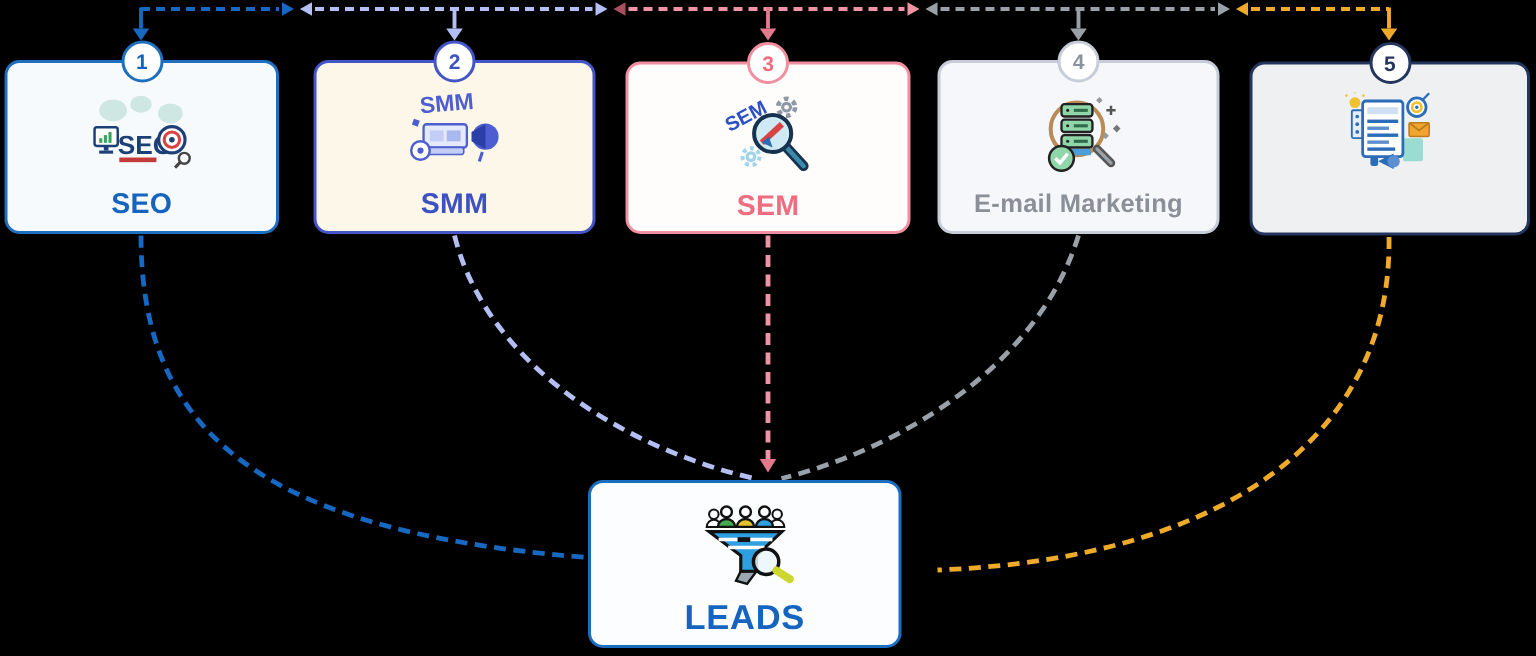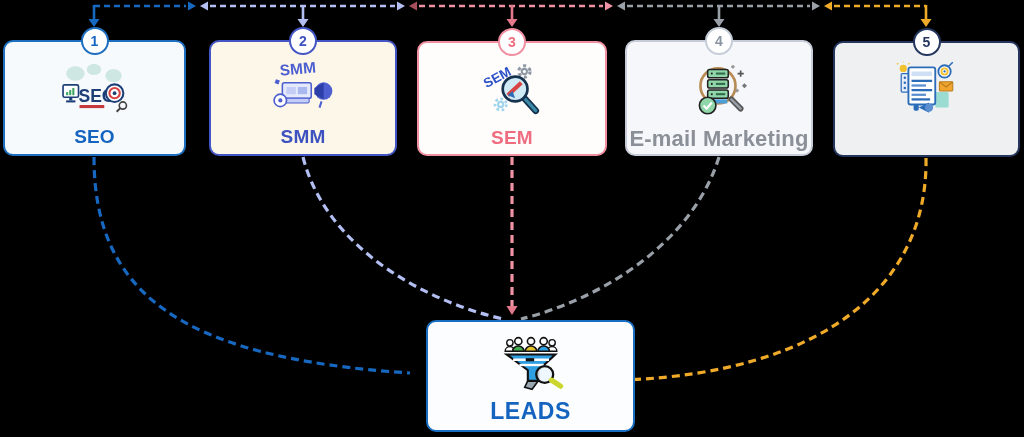--- a/index.html
+++ b/index.html
@@ -8,27 +8,27 @@
   #connectors{position:absolute;left:0;top:0;width:1024px;height:437px;z-index:0;}
   .card{position:absolute;box-sizing:border-box;border:2px solid #888;border-radius:10px;
         background:#fff;z-index:2;display:flex;flex-direction:column;align-items:center;
         justify-content:flex-start;padding-top:17px;}
   .badge{position:absolute;top:-15px;left:50%;transform:translateX(-50%);
          width:28px;height:28px;border-radius:50%;background:#fff;border:2px solid #888;
          display:flex;align-items:center;justify-content:center;
          font-size:14px;font-weight:bold;box-sizing:border-box;}
   .icon{height:58px;display:flex;align-items:center;justify-content:center;}
   .card-label{margin-top:9px;font-weight:bold;font-size:19px;letter-spacing:.2px;}
-  .card-label.small{font-size:22px;}
+  .card-label.small{font-size:17px;}
   #card-1{left:3px;top:40px;width:183px;height:116px;}
   #card-2{left:209px;top:40px;width:188px;height:116px;}
   #card-3{left:417px;top:41px;width:190px;height:115px;}
   #card-4{left:625px;top:40px;width:188px;height:116px;}
   #card-5{left:833px;top:41px;width:187px;height:116px;}
-  #leads-box{left:426px;top:320px;width:209px;height:112px;padding-top:12px;}
+  #leads-box{left:392px;top:320px;width:209px;height:112px;padding-top:12px;}
   #leads-box .card-label{font-size:23px;letter-spacing:.5px;margin-top:2px;}
 </style>
 </head>
 <body>
 
 <div id="stage">
 
   <svg id="connectors" viewBox="0 0 1024 437">
 
     <path d="M94 6 H186" fill="none" stroke-width="2.6" stroke-dasharray="6 4" stroke="#1668c0"></path>

